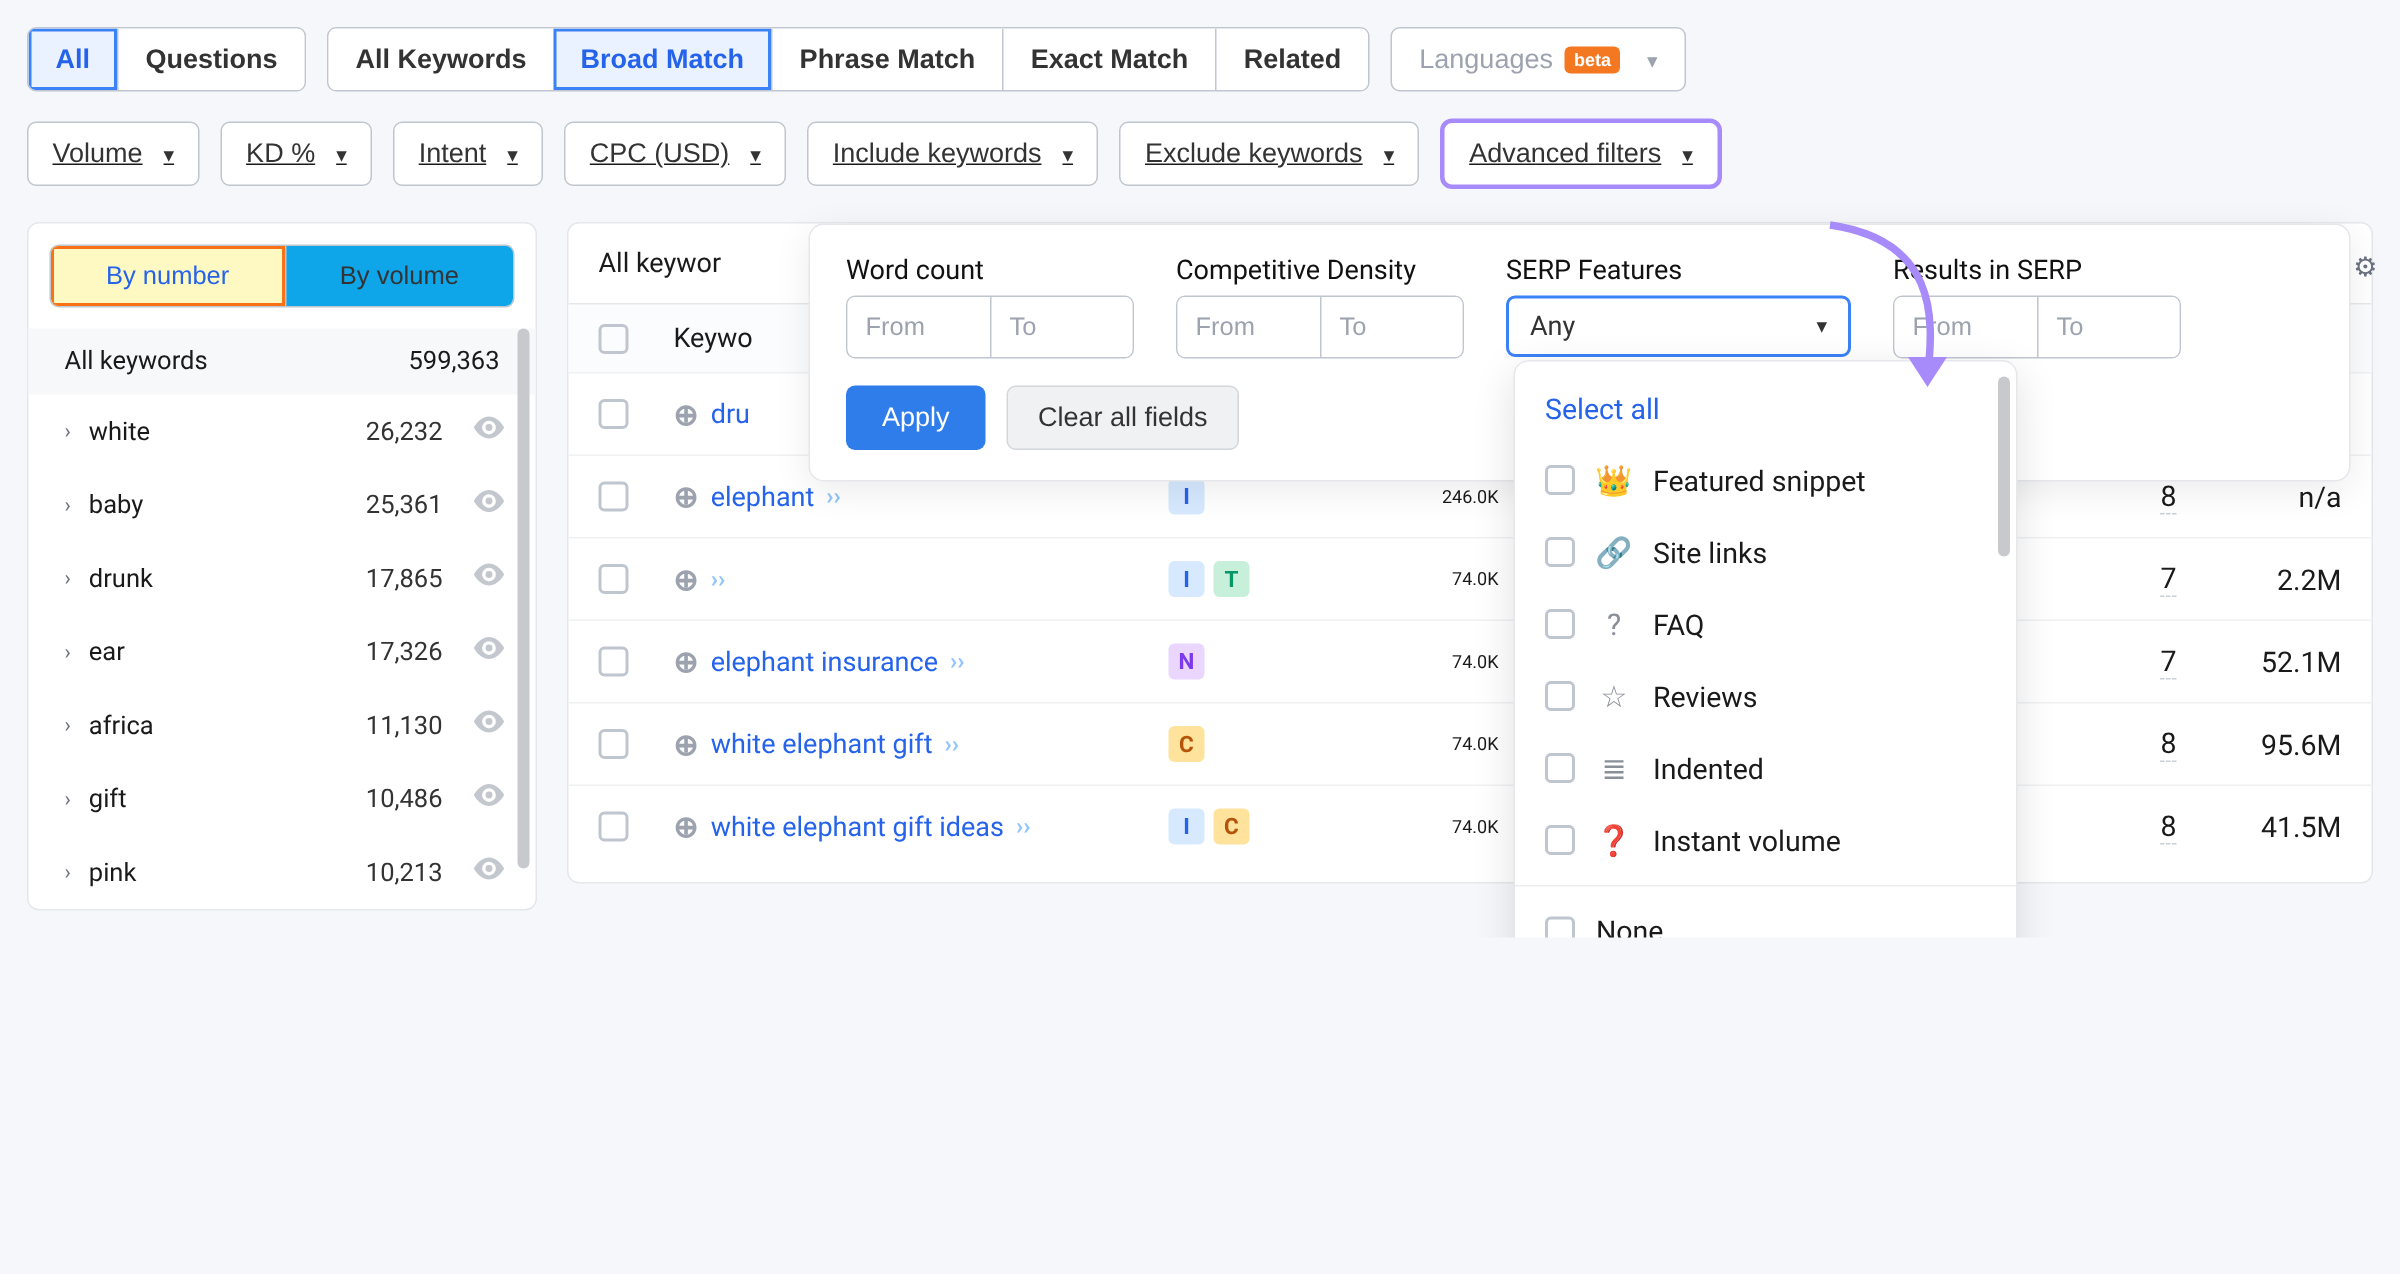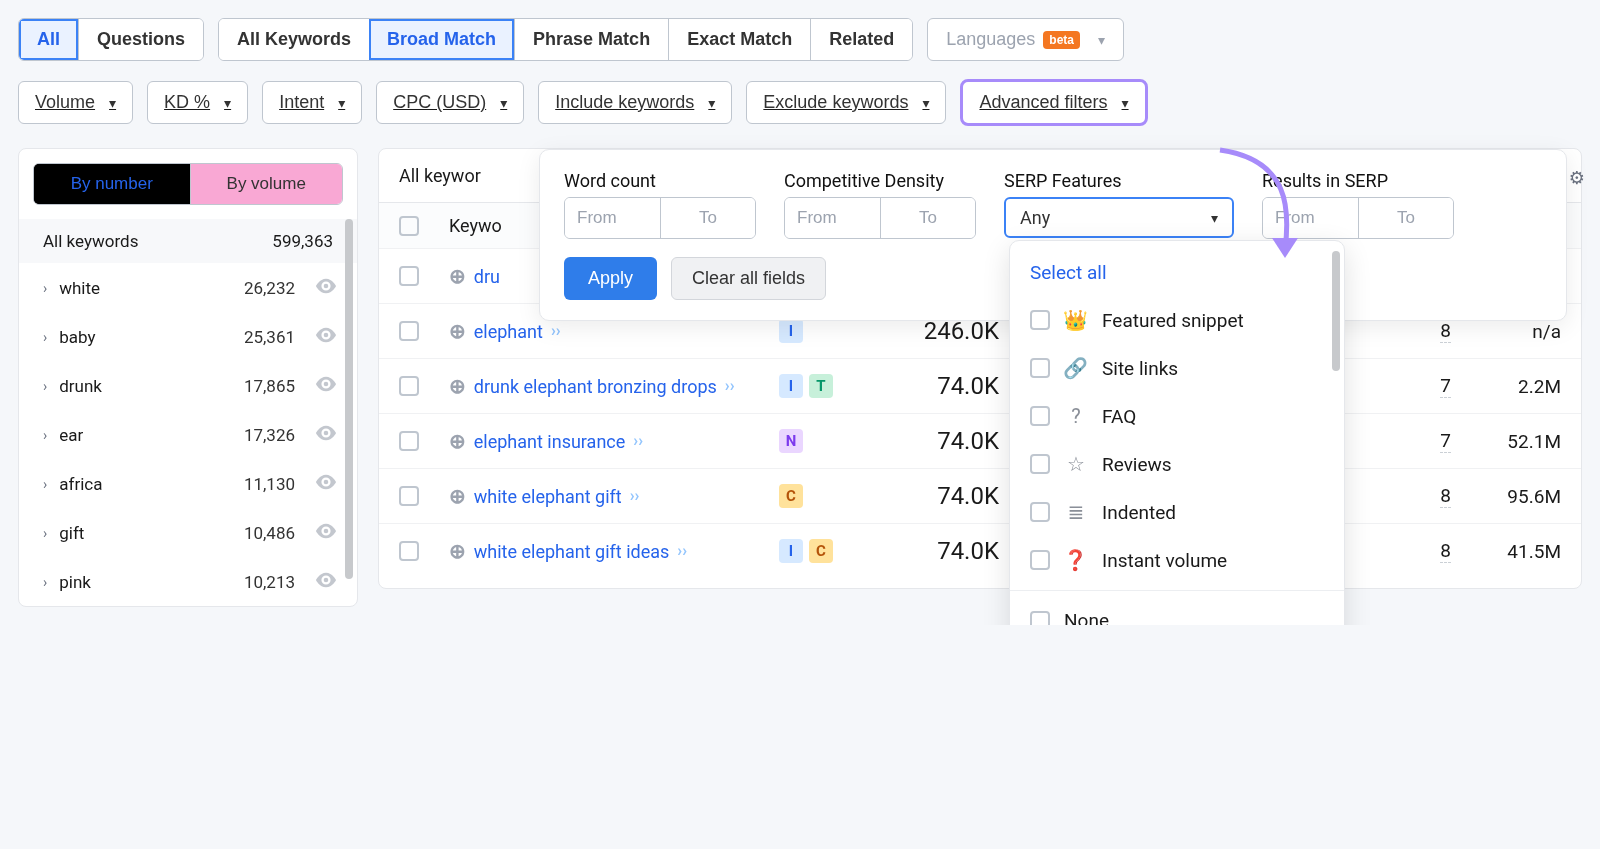--- a/index.html
+++ b/index.html
@@ -20,23 +20,23 @@
 
 .filter-row { display: flex; gap: 14px; align-items: center; margin-bottom: 22px; text-decoration: underline; }
 .filter-btn { display: inline-flex; align-items: center; border: 1px solid #bfc6cf; border-radius: 6px; background: #fff; padding: 10px 16px; font-size: 18px; color: #333; cursor: pointer; }
 .filter-btn .caret { margin-left: 14px; }
 .adv-btn { border: 3px solid #a78bfa; border-radius: 8px; text-align: center; }
 
 
 .main { display: flex; gap: 20px; align-items: flex-start; }
 .sidebar { width: 340px; background: #fff; border: 1px solid #e5e7eb; border-radius: 8px; }
 .seg2 { display: flex; border: 1px solid #bfc6cf; border-radius: 6px; overflow: hidden; margin: 14px; }
-.seg2 button { flex: 1; border: none; background: #f9a8d4; padding: 10px 0; font-size: 17px; color: #333; cursor: pointer; }
+.seg2 button { flex: 1; border: none; background: #0ea5e9; padding: 10px 0; font-size: 17px; color: #333; cursor: pointer; }
 .seg2 button + button { border-left: 1px solid #bfc6cf; }
-.seg2 button.active { background: #000000; color: #2563eb; border: 2px solid #000000; padding: 8px 0; }
+.seg2 button.active { background: #fef9c3; color: #2563eb; border: 2px solid #f97316; padding: 8px 0; }
 .side-list { position: relative; }
 .side-scroll { position: absolute; right: 4px; top: 0; width: 8px; height: 360px; background: #c7c9cc; border-radius: 4px; }
 .side-header { display: flex; justify-content: space-between; padding: 12px 24px; background: #f7f8fa; font-size: 17px; }
 .side-item { display: flex; align-items: center; padding: 14px 20px 14px 24px; gap: 12px; }
 .side-item .chev { color: #6b7280; font-size: 14px; }
 .side-item .name { flex: 1; font-size: 17px; }
 .side-item .cnt { font-size: 17px; color: #333; }
 .eye { color: #b0b4bb; font-size: 18px; margin-left: 8px; }
 
 
@@ -46,34 +46,34 @@
 .row { display: grid; grid-template-columns: 40px 320px 90px 120px 40px auto 80px 100px; align-items: center; padding: 12px 20px; font-size: 18px; border-top: 1px solid #f0f1f3; gap: 10px; }
 .row .kw { color: #2563eb; display: flex; align-items: center; gap: 8px; flex-wrap: wrap; line-height: 1.5; }
 .plus-circle { color: #9ca3af; font-size: 20px; font-weight: 700; display: inline-flex; align-items: center; }
 .dbl-chev { color: #93c5fd; font-size: 16px; font-weight: 700; }
 .intents { display: flex; gap: 6px; }
 .intent-badge { width: 24px; height: 24px; border-radius: 4px; display: inline-flex; align-items: center; justify-content: center; font-weight: 700; font-size: 15px; }
 .intent-I { background: #d6e9ff; color: #2563eb; }
 .intent-T { background: #c7f0da; color: #059669; }
 .intent-N { background: #ead6ff; color: #7c3aed; }
 .intent-C { background: #ffe29b; color: #b45309; }
-.vol { text-align: right; font-size: 24px; }
+.vol { text-align: right; font-size: 12px; }
 .results { text-align: right; font-size: 19px; }
 .sf { text-align: right; border-bottom: 1px dashed #cbd0d6; width: fit-content; justify-self: end; font-size: 19px; }
 .gear { position: absolute; right: -4px; top: 18px; color: #6b7280; font-size: 18px; }
 
 
 .popover { position: absolute; top: 0; right: 14px; left: 160px; background: #fff; border: 1px solid #e5e7eb; border-radius: 10px; box-shadow: 0 6px 24px rgba(0,0,0,0.08); padding: 20px 24px; z-index: 10; }
 .pop-cols { display: flex; gap: 28px; }
 .pop-col { display: flex; flex-direction: column; gap: 6px; }
 .pop-col .lbl { font-size: 18px; color: #111; }
 .range { display: inline-flex; border: 1px solid #bfc6cf; border-radius: 6px; overflow: hidden; }
 .range input { border: none; padding: 10px 12px; font-size: 17px; width: 95px; outline: none; color: #333; }
 .range input::placeholder { color: #9ca3af; }
-.range input + input { border-left: 1px solid #bfc6cf; text-align: center; }
+.range input + input { border-left: 1px solid #bfc6cf; }
 .any-sel { display: inline-flex; align-items: center; border: 2px solid #3b82f6; border-radius: 6px; background: #fff; padding: 8px 14px; font-size: 18px; color: #333; width: 230px; justify-content: space-between; }
 .pop-actions { display: flex; gap: 14px; margin-top: 18px; }
 .btn-primary { background: #2f7dea; color: #fff; border: none; border-radius: 6px; padding: 10px 24px; font-size: 18px; cursor: pointer; }
 .btn-clear { background: #f0f1f3; color: #333; border: 1px solid #d3d6db; border-radius: 6px; padding: 10px 20px; font-size: 18px; cursor: pointer; }
 
 
 .dd { position: absolute; top: 90px; left: 469px; width: 336px; background: #fff; border: 1px solid #e5e7eb; border-radius: 10px; box-shadow: 0 8px 28px rgba(0,0,0,0.12); z-index: 20; padding: 8px 0; max-height: 500px; }
 .dd-scroll { position: absolute; right: 4px; top: 10px; width: 8px; height: 120px; background: #c7c9cc; border-radius: 4px; }
 .dd-item { display: flex; align-items: center; gap: 14px; padding: 12px 20px; font-size: 19px; }
 .dd-item.sel { color: #2563eb; font-size: 19px; }
@@ -277,21 +277,20 @@
     <div class="vol">246.0K</div>
     <div></div>
     <div></div>
     <div class="sf">8</div>
     <div class="results">n/a</div>
           </div>
           <div class="row">
     <div class="cb"></div>
     <div class="kw">
       <span class="plus-circle">⊕</span>
-      <a href="#" style="text-decoration:none;color:#2563eb;">drunk elephant bronzing drops</a>
       <span class="dbl-chev">››</span>
     </div>
     <div class="intents">
               <span class="intent-badge intent-I">I</span>
               <span class="intent-badge intent-T">T</span>
             </div>
     <div class="vol">74.0K</div>
     <div></div>
     <div></div>
     <div class="sf">7</div>

